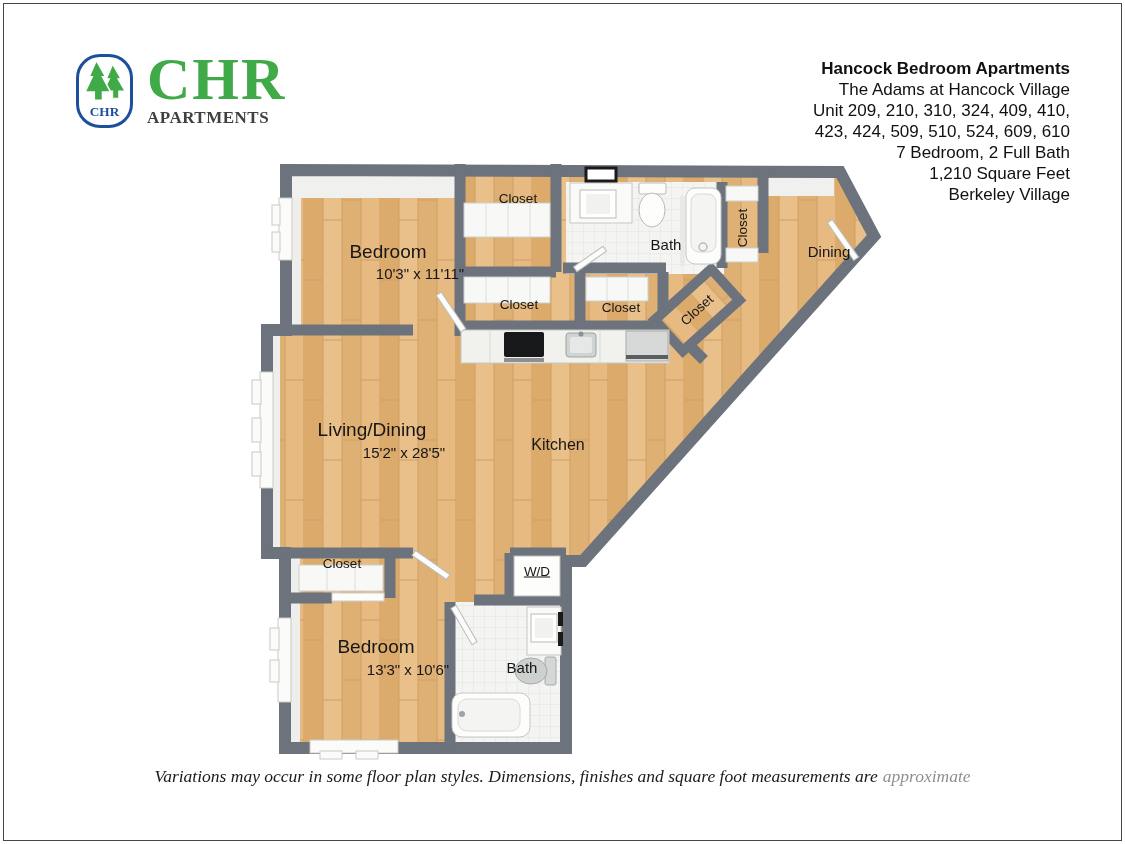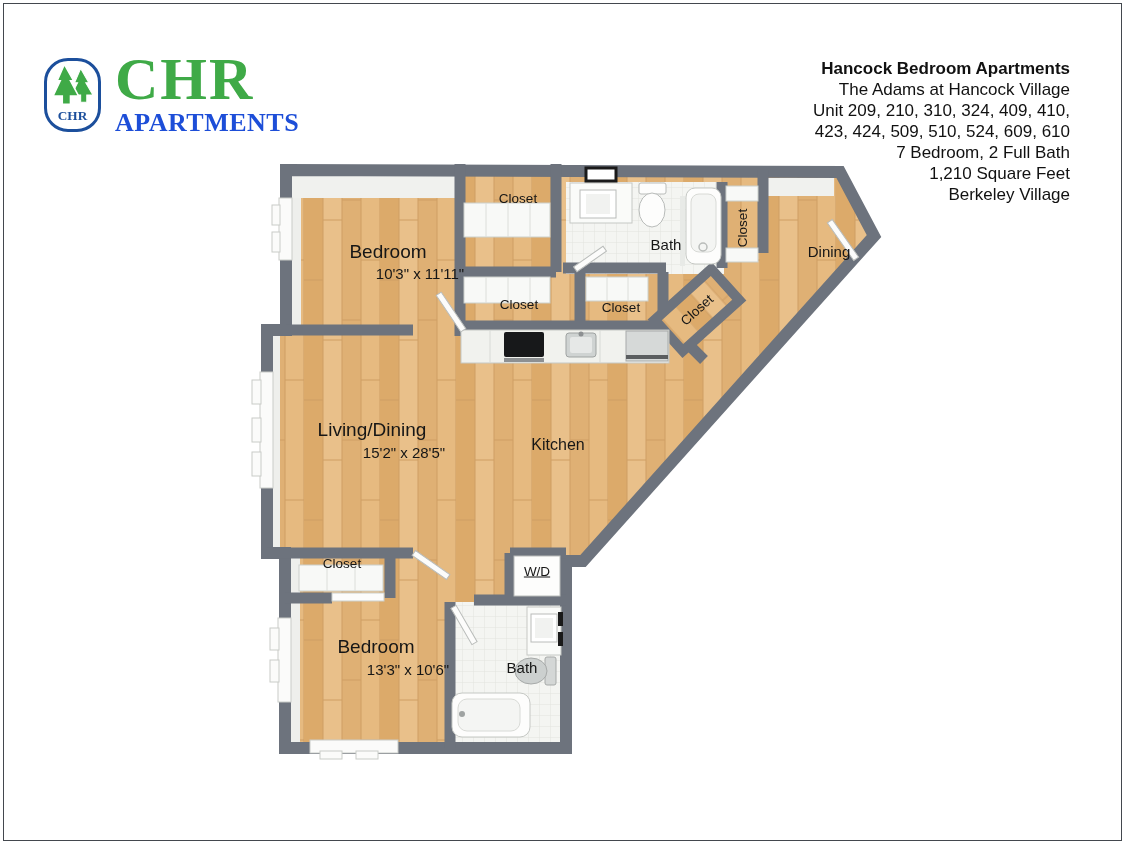--- a/index.html
+++ b/index.html
@@ -1,28 +1,28 @@
 <!DOCTYPE html>
 <html><head>
 <meta charset="utf-8">
 <style>
   html,body{margin:0;padding:0;background:#fff;}
   .page{position:relative;width:1125px;height:844px;background:#ffffff;overflow:hidden;
         font-family:"Liberation Sans",sans-serif;}
   .frame{position:absolute;inset:3px;border:1px solid #43484e;pointer-events:none;}
 
   
-  .logo{position:absolute;left:44px;top:52px;display:flex;align-items:center;}
+  .logo{position:absolute;left:76px;top:52px;display:flex;align-items:flex-end;}
   .logo-badge{width:51px;height:68px;border:3px solid #1c4f9c;border-radius:24px;
               display:flex;align-items:center;justify-content:center;background:#fff;}
   .logo-words{margin-left:14px;}
   .logo-chr{font-family:"Liberation Serif",serif;font-weight:bold;font-size:60px;line-height:54px;
             color:#3faa47;letter-spacing:2px;}
-  .logo-apartments{font-family:"Liberation Serif",serif;font-weight:bold;font-size:26px;
-                   color:#1d4ed8;letter-spacing:0.5px;margin-top:2px;}
+  .logo-apartments{font-family:"Liberation Serif",serif;font-weight:bold;font-size:17px;
+                   color:#404040;letter-spacing:0.5px;margin-top:2px;}
   .badge-chr{font-family:"Liberation Serif",serif;font-weight:bold;font-size:13px;fill:#1c4f9c;}
 
   
   .header{position:absolute;top:58px;right:55px;text-align:right;color:#111;
           font-size:17px;line-height:21px;}
   .h-title{font-weight:bold;}
 
   
   .plan{position:absolute;left:0;top:0;}
   .room-label{position:absolute;transform:translate(-50%,-50%);color:#161616;white-space:nowrap;}
@@ -208,13 +208,16 @@
     <div class="room-label sz17" style="left:372px;top:430px;">Living/Dining</div>
     <div class="room-label sz15" style="left:372px;top:452px;">15'2" x 28'5"</div>
     <div class="room-label sz16" style="left:558px;top:437px;">Kitchen</div>
     <div class="room-label sz13" style="left:342px;top:563px;">Closet</div>
     <div class="room-label sz13" style="left:537px;top:571px;text-decoration:underline;">W/D</div>
     <div class="room-label sz17" style="left:376px;top:647px;">Bedroom</div>
     <div class="room-label sz15" style="left:376px;top:669px;">13'3" x 10'6"</div>
     <div class="room-label sz15" style="left:490px;top:667px;">Bath</div>
   </div>
 
+  <div class="disclaimer">
+    <span>Variations may occur in some floor plan styles. Dimensions, finishes and square foot measurements are</span><span class="faded">approximate</span>
+  </div>
 </div>
 
 </body></html>

